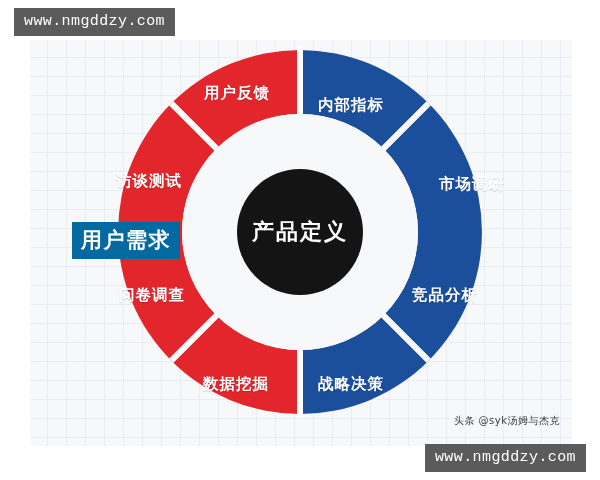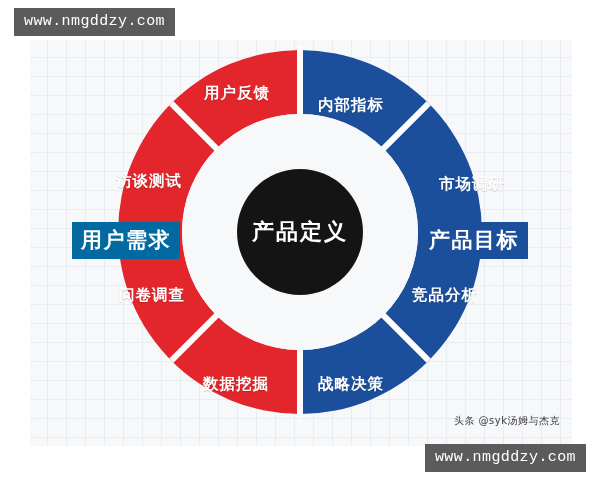--- a/index.html
+++ b/index.html
@@ -209,20 +209,19 @@
   <div class="seg-label" style="left:318px; top:83px;margin-top:12px;">内部指标</div>
   <div class="seg-label" style="left:414px; top:174px;margin-left:25px;">市场调研</div>
   <div class="seg-label" style="left:412px; top:285px;">竞品分析</div>
   <div class="seg-label" style="left:318px; top:374px;">战略决策</div>
 
   <div class="hub">
     <span class="hub-text">产品定义</span>
   </div>
 
   <div class="banner banner-left">用户需求</div>
-  <div class="banner banner-right">产品目标</div>
 
   <div class="credit">头条 @syk汤姆与杰克</div>
 
   <div class="wm wm-tl">www.nmgddzy.com</div>
   <div class="wm wm-br">www.nmgddzy.com</div>
 
 </div>
 
 </body></html>

